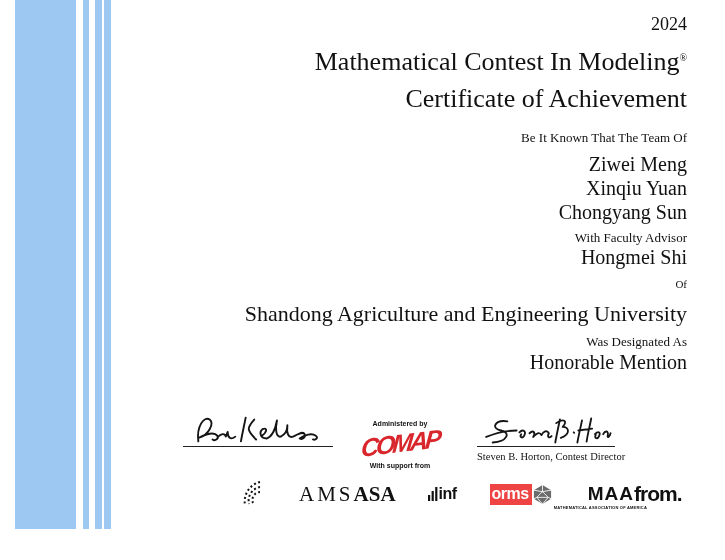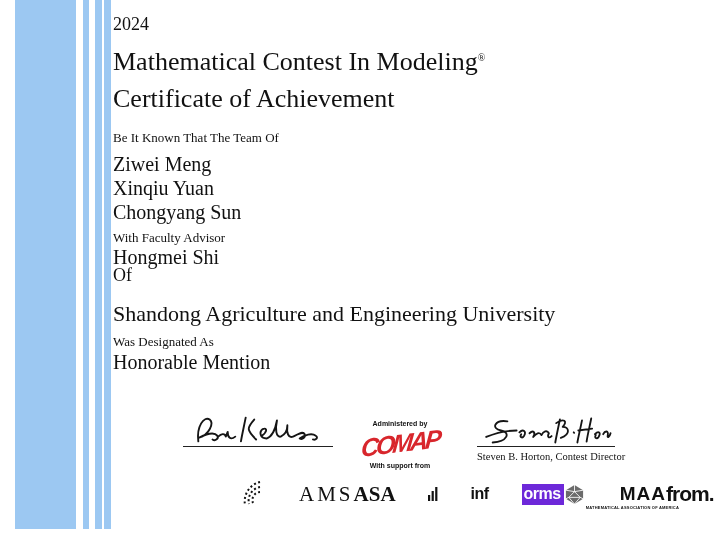--- a/index.html
+++ b/index.html
@@ -6,31 +6,31 @@
   body{
     width:725px;height:560px;background:#ffffff;position:relative;
     font-family:"Liberation Serif", serif;color:#111;overflow:hidden;
   }
   .stripe{position:absolute;top:0;height:529px;background:var(--stripe-blue,#9CC8F2);}
   .stripe-wide{left:15px;width:61px;}
   .stripe-a{left:83px;width:6px;}
   .stripe-b{left:95px;width:7px;}
   .stripe-c{left:104px;width:7px;}
 
-  .line{position:absolute;left:113px;width:574px;text-align:left;white-space:nowrap;}
+  .line{position:absolute;left:113px;width:574px;text-align:right;white-space:nowrap;}
   .year{top:14px;font-size:18px;}
   .title{top:47px;font-size:26px;}
   .title sup{font-size:10px;vertical-align:9px;letter-spacing:0;}
   .subtitle{top:84px;font-size:26px;}
   .small-label{font-size:13px;}
   .known{top:130px;}
   .names{top:152px;font-size:20px;line-height:24px;}
   .advisor-label{top:230px;}
   .advisor-name{top:246px;font-size:20px;}
-  .of-label{top:265px;font-size:18px;}
+  .of-label{top:278px;font-size:11px;}
   .university{top:301px;font-size:22px;}
   .designated{top:334px;}
   .honor{top:351px;font-size:20px;}
 
   .sig-block{position:absolute;text-align:center;}
   .sig-left{left:183px;top:412px;width:150px;}
   .sig-right{left:477px;top:413px;width:138px;}
   .sig-scrawl{display:block;margin:0 auto;}
   .sig-rule{border-top:1.5px solid #222;margin-top:-2px;}
   .sig-caption{font-size:10.5px;margin-top:4px;white-space:nowrap;}
@@ -42,22 +42,22 @@
     font-size:25px;color:var(--comap-red,#D8262C);letter-spacing:-3px;
     transform:rotate(-7deg) skewX(-12deg);display:inline-block;margin:2px 0 1px 0;
   }
   .support-label{margin-top:3px;}
 
   .sponsors{position:absolute;left:243px;top:479px;width:314px;height:30px;
     display:flex;align-items:center;justify-content:space-between;}
   .sponsor{display:flex;align-items:center;gap:32px;}
   .ams-text{font-family:"Liberation Serif",serif;font-size:21px;letter-spacing:3px;margin-left:2px;}
   .asa-text{font-family:"Liberation Serif",serif;font-weight:bold;font-size:21px;}
-  .informs{font-family:"Liberation Sans",sans-serif;font-weight:bold;font-size:16px;letter-spacing:-0.5px;padding-left:32px;}
-  .informs .boxed{background:#6d28d9;color:#fff;padding:1px 3px 2px 2px;margin-left:1px;}
+  .informs{font-family:"Liberation Sans",sans-serif;font-weight:bold;font-size:16px;letter-spacing:-0.5px;}
+  .informs .boxed{background:#ef4444;color:#fff;padding:1px 3px 2px 2px;margin-left:1px;}
   .maa{position:relative;}
   .maa-text{font-family:"Liberation Sans",sans-serif;font-weight:bold;font-size:19px;letter-spacing:1px;margin-left:3px;}
   .maa-caption{position:absolute;top:22px;left:22px;font-family:"Liberation Sans",sans-serif;
     font-size:4px;font-weight:bold;letter-spacing:0.2px;white-space:nowrap;}
   .siam-text{font-family:"Liberation Sans",sans-serif;font-weight:bold;font-size:21px;letter-spacing:-1px;}
 </style>
 </head>
 <body>
 
 <div class="stripe stripe-wide"></div>

